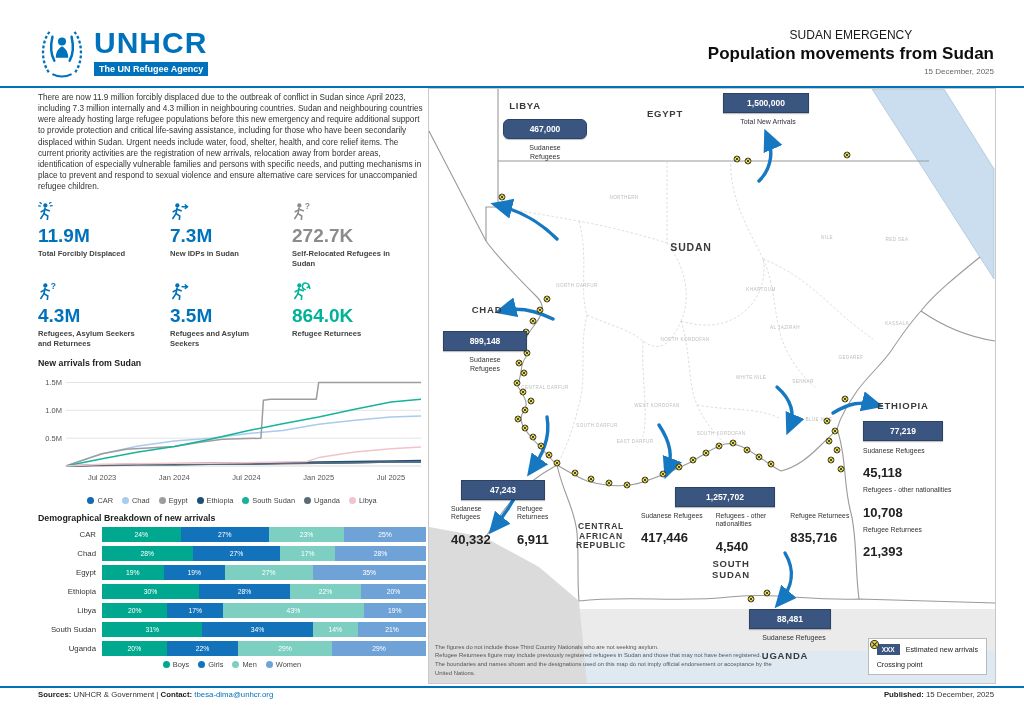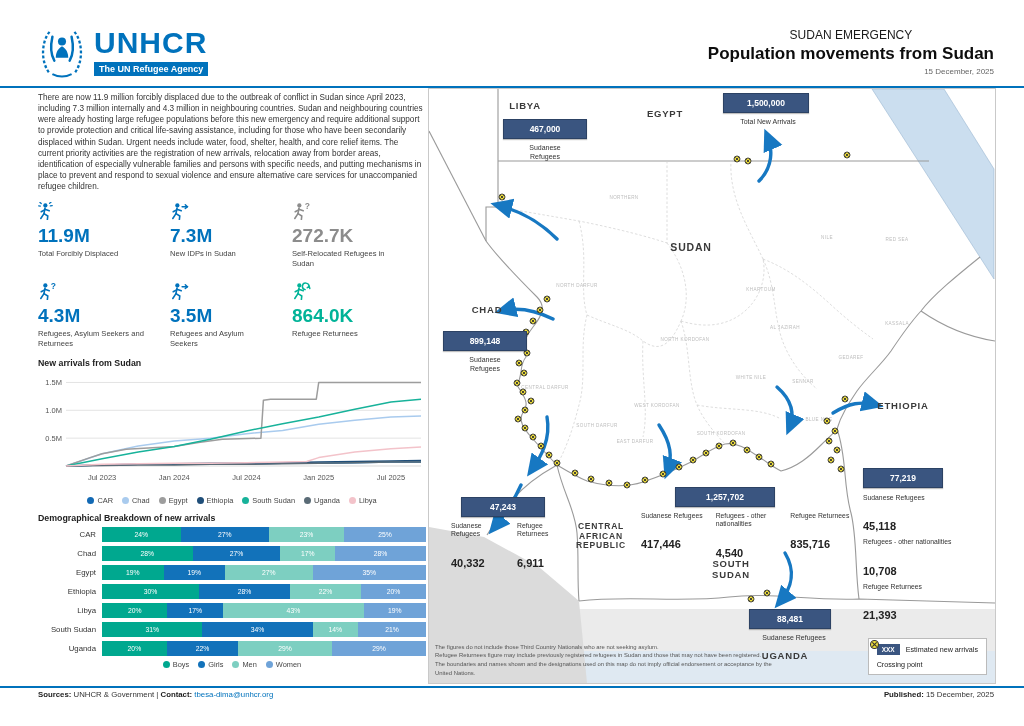--- a/index.html
+++ b/index.html
@@ -14,21 +14,21 @@
   .head-right{position:absolute;right:0;top:0;text-align:right;}
   .kicker{font-size:12px;color:#1a1a1a;text-align:center;}
   .doc-title{font-size:17px;font-weight:bold;color:#0d0d0d;margin-top:2px;}
   .doc-date{font-size:8px;color:#666;margin-top:3px;}
   .top-rule{position:absolute;left:0;top:86px;width:1024px;height:2px;background:#0072BC;}
   
   .left-col{position:absolute;left:38px;top:92px;width:388px;}
   .intro{font-size:8.2px;line-height:1.36;color:#333;margin:0 0 10px 0;}
   .stats{display:grid;grid-template-columns:132px 122px 134px;row-gap:14px;margin-bottom:10px;}
   .stat .stat-val{font-size:19px;font-weight:bold;margin-top:1px;}
-  .stat .stat-lab{font-size:7.6px;color:#444;margin-top:2px;line-height:1.25;padding-right:24px;}
+  .stat .stat-lab{font-size:7.6px;color:#444;margin-top:2px;line-height:1.25;padding-right:24px;font-weight:bold;}
   .chart-title{font-size:8.8px;font-weight:bold;color:#222;margin:6px 0 2px 0;}
   .legend-row{display:flex;gap:9px;justify-content:center;margin-top:2px;flex-wrap:nowrap;}
   .legend-item{display:flex;align-items:center;gap:3px;font-size:7.4px;color:#444;white-space:nowrap;}
   .legend-dot{width:7px;height:7px;border-radius:50%;}
   
   .bar-rows{margin-top:4px;}
   .bar-row{display:flex;align-items:center;margin-bottom:4px;}
   .bar-cat{width:58px;font-size:7.8px;color:#333;text-align:right;padding-right:6px;flex:none;}
   .bar-track{display:flex;height:15px;flex:1;background:#eee;}
   .seg{height:15px;display:flex;align-items:center;justify-content:center;overflow:hidden;}
@@ -38,21 +38,21 @@
              border:1px solid #c9c9c9;background:#fff;}
   .map-panel svg{position:absolute;left:0;top:0;}
   .overlays{position:absolute;left:0;top:0;width:566px;height:556px;}
   .callout{position:absolute;}
   .co-box{background:#3A5580;border:1px solid #2c4264;color:#fff;font-size:8.5px;font-weight:bold;
           text-align:center;padding:4px 2px;box-shadow:0 1px 1px rgba(0,0,0,.25);}
   .co-cap{font-size:7px;color:#333;text-align:center;margin:4px auto 0 auto;line-height:1.3;}
   .co-cols{display:flex;gap:10px;margin-top:5px;}
   .co-col{flex:1;}
   .co-lab{font-size:6.8px;color:#333;line-height:1.25;}
-  .co-val{font-size:11px;font-weight:bold;color:#222;margin-top:18px;}
+  .co-val{font-size:13px;font-weight:bold;color:#222;margin-top:10px;}
   .co-stack{width:112px;margin-top:6px;}
   .co-stack .co-item{margin-bottom:6px;}
   .map-foot{position:absolute;left:6px;bottom:5px;width:345px;font-size:5.9px;color:#555;line-height:1.5;}
   .map-legend{position:absolute;right:8px;bottom:8px;background:#fff;border:1px solid #bbb;
               padding:5px 8px;display:flex;flex-direction:column;gap:5px;}
   .map-legend .row{display:flex;align-items:center;gap:6px;font-size:7.2px;color:#222;}
   .ml-box{background:#3A5580;color:#fff;font-size:6.5px;font-weight:bold;padding:2px 5px;}
   
   .bottom-rule{position:absolute;left:0;top:686px;width:1024px;height:2px;background:#0072BC;}
   .footer{position:absolute;left:38px;right:30px;top:690px;font-size:7.8px;color:#333;}
@@ -627,28 +627,28 @@
           <text x="474" y="320" text-anchor="middle" font-size="9.5" font-weight="bold" letter-spacing="0.8" fill="#3a3a3a"><tspan x="474" dy="0">ETHIOPIA</tspan></text>
           <text x="356" y="570" text-anchor="middle" font-size="9.5" font-weight="bold" letter-spacing="0.8" fill="#3a3a3a"><tspan x="356" dy="0">UGANDA</tspan></text>
         </g>
     </svg>
     <div class="overlays" id="map-overlays">
         <div class="callout" style="left:294px;top:4px">
           <div class="co-box" style="width:80px;">1,500,000</div>
           <div class="co-cap" style="width:90px">Total New Arrivals</div>
         </div>
         <div class="callout" style="left:74px;top:30px">
-          <div class="co-box" style="width:78px;">467,000</div>
+          <div class="co-box" style="width:78px;border-radius:6px;">467,000</div>
           <div class="co-cap" style="width:56px">Sudanese Refugees</div>
         </div>
         <div class="callout" style="left:14px;top:242px">
           <div class="co-box" style="width:78px;">899,148</div>
           <div class="co-cap" style="width:56px">Sudanese Refugees</div>
         </div>
-        <div class="callout" style="left:22px;top:408px">
+        <div class="callout" style="left:22px;top:391px">
           <div class="co-box" style="width:78px;margin-left:10px;">47,243</div>
           <div class="co-cols" style="width:122px">
             <div class="co-col">
               <div class="co-lab">Sudanese Refugees</div>
               <div class="co-val">40,332</div>
             </div>
             <div class="co-col">
               <div class="co-lab">Refugee Returnees</div>
               <div class="co-val">6,911</div>
             </div>
@@ -665,21 +665,21 @@
               <div class="co-lab">Refugees - other nationalities</div>
               <div class="co-val">4,540</div>
             </div>
             <div class="co-col">
               <div class="co-lab">Refugee Returnees</div>
               <div class="co-val">835,716</div>
             </div>
           </div>
         </div>
         <div class="callout" style="left:434px;top:332px">
-          <div class="co-box" style="width:74px;margin-top:47px;">77,219</div>
+          <div class="co-box" style="width:74px;">77,219</div>
           <div class="co-stack">
             <div class="co-item">
               <div class="co-lab">Sudanese Refugees</div>
               <div class="co-val">45,118</div>
             </div>
             <div class="co-item">
               <div class="co-lab">Refugees - other nationalities</div>
               <div class="co-val">10,708</div>
             </div>
             <div class="co-item">

